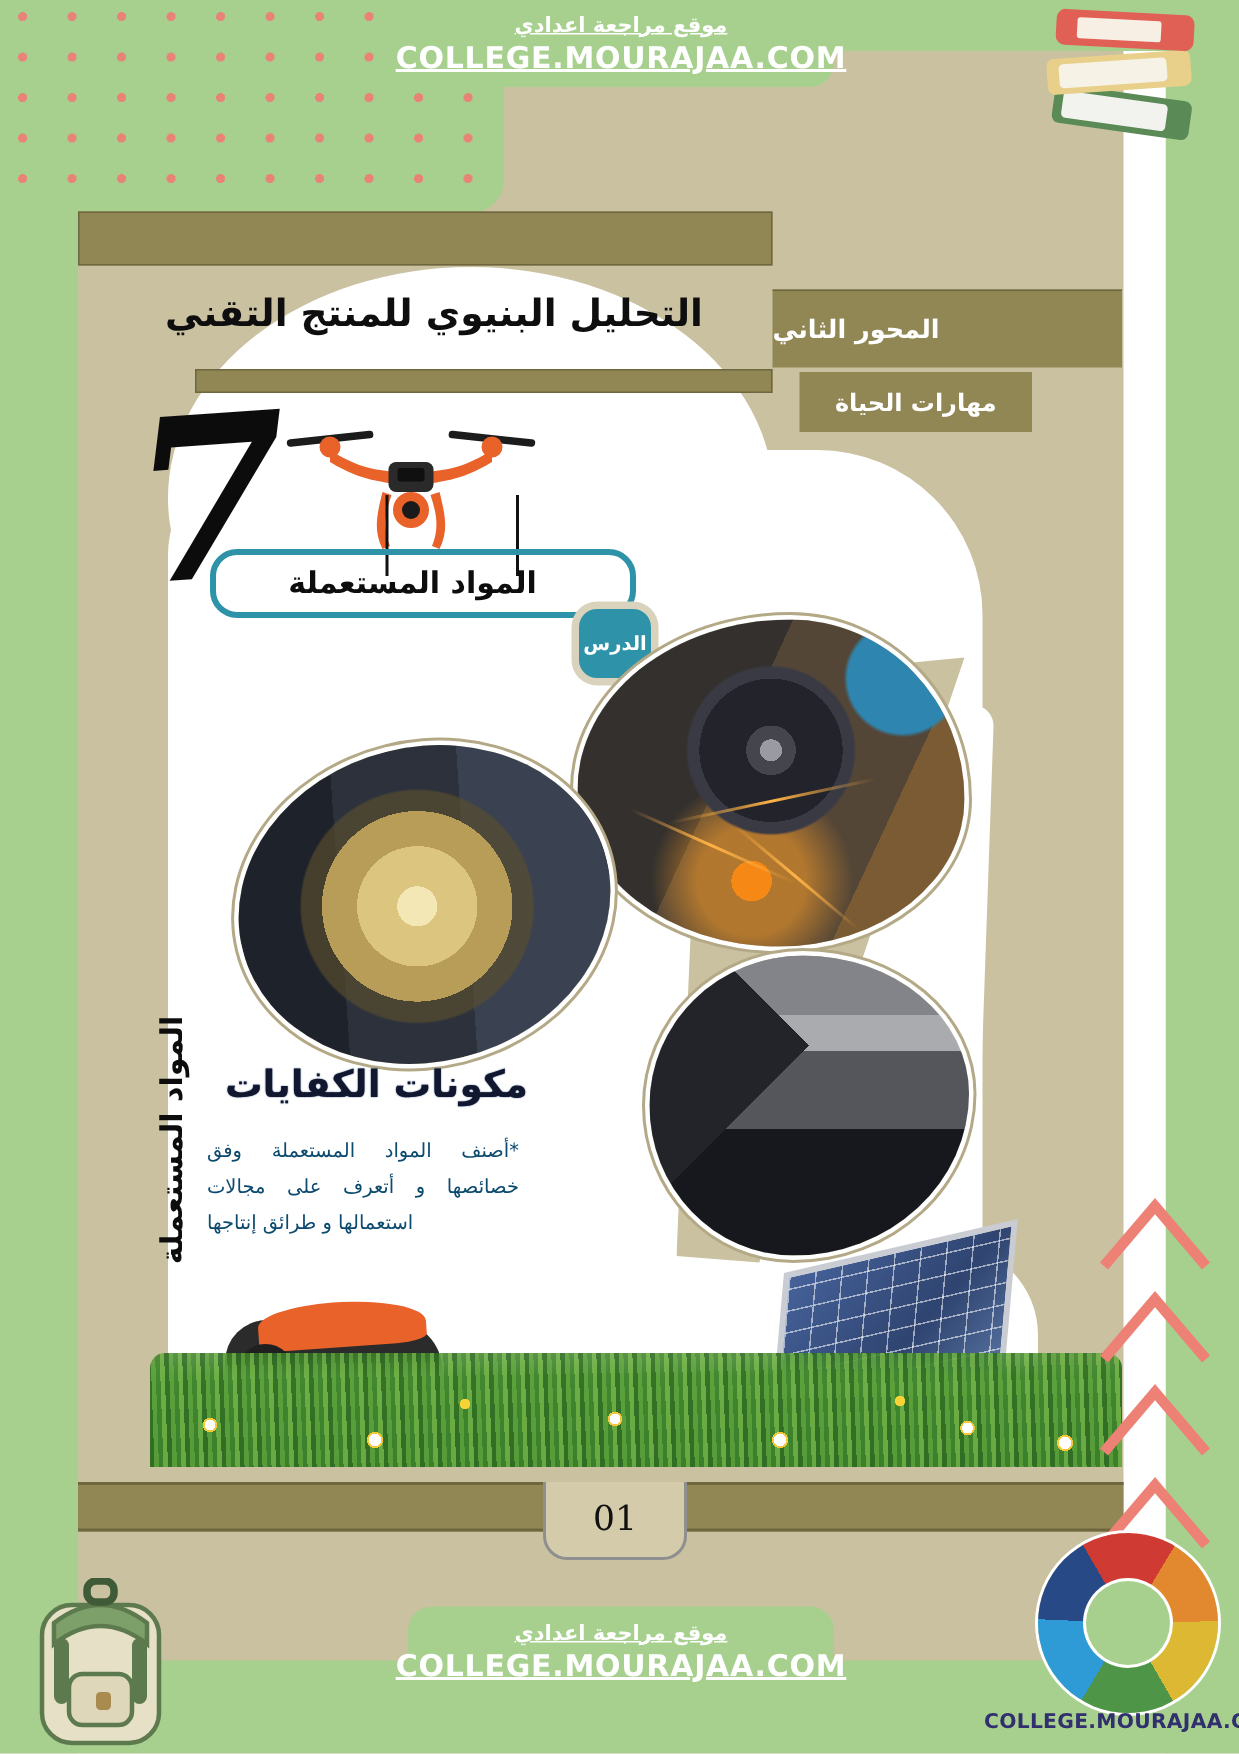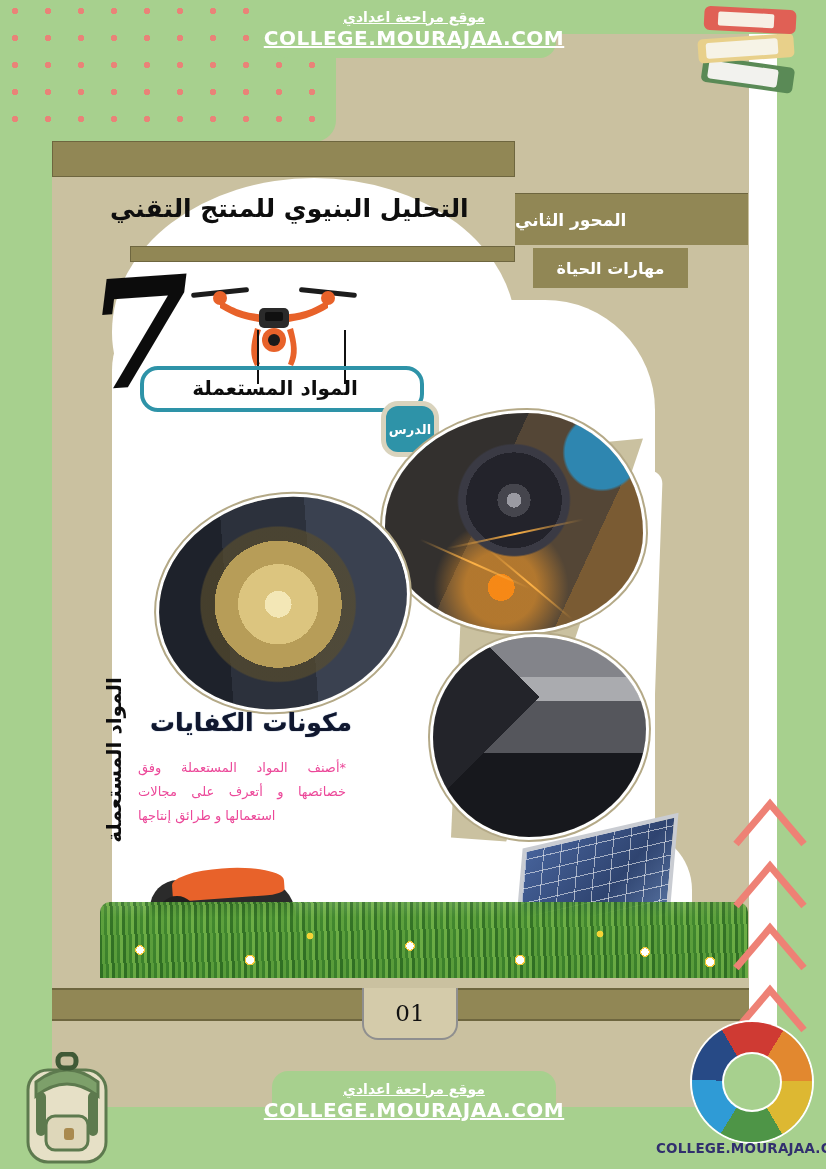--- a/index.html
+++ b/index.html
@@ -93,21 +93,21 @@
   .mower-wheel { position:absolute; left:8px; top:34px; width:38px; height:38px; background:#3a3a3a; border-radius:50%; border:6px solid #202020; }
 
   
   .side-vertical { position:absolute; left:-14px; top:746px; width:260px; height:28px; transform:rotate(-90deg);
                    text-align:center; direction:rtl; font-size:20px; font-weight:bold; color:#0d0d0d; }
 
   
   .comp-heading { position:absolute; left:140px; top:708px; width:212px; text-align:right; direction:rtl;
                   font-size:25px; font-weight:bold; color:#10172e; text-shadow:0 0 1px #35507c; }
   .comp-body { position:absolute; left:138px; top:756px; width:208px; direction:rtl; text-align:justify; text-align-last:left;
-               font-size:13px; line-height:1.85; color:#ec4899; }
+               font-size:13px; line-height:1.85; color:#0c4a6e; }
 
   
   .grass { position:absolute; left:100px; top:902px; width:648px; height:76px;
     background:
       radial-gradient(circle 8px at 40px 48px, #fff 0 45%, #f4c83a 46% 60%, rgba(0,0,0,0) 61%),
       radial-gradient(circle 9px at 150px 58px, #fff 0 45%, #f4c83a 46% 60%, rgba(0,0,0,0) 61%),
       radial-gradient(circle 8px at 310px 44px, #fff 0 45%, #f4c83a 46% 60%, rgba(0,0,0,0) 61%),
       radial-gradient(circle 9px at 420px 58px, #fff 0 45%, #f4c83a 46% 60%, rgba(0,0,0,0) 61%),
       radial-gradient(circle 8px at 545px 50px, #fff 0 45%, #f4c83a 46% 60%, rgba(0,0,0,0) 61%),
       radial-gradient(circle 9px at 610px 60px, #fff 0 45%, #f4c83a 46% 60%, rgba(0,0,0,0) 61%),

